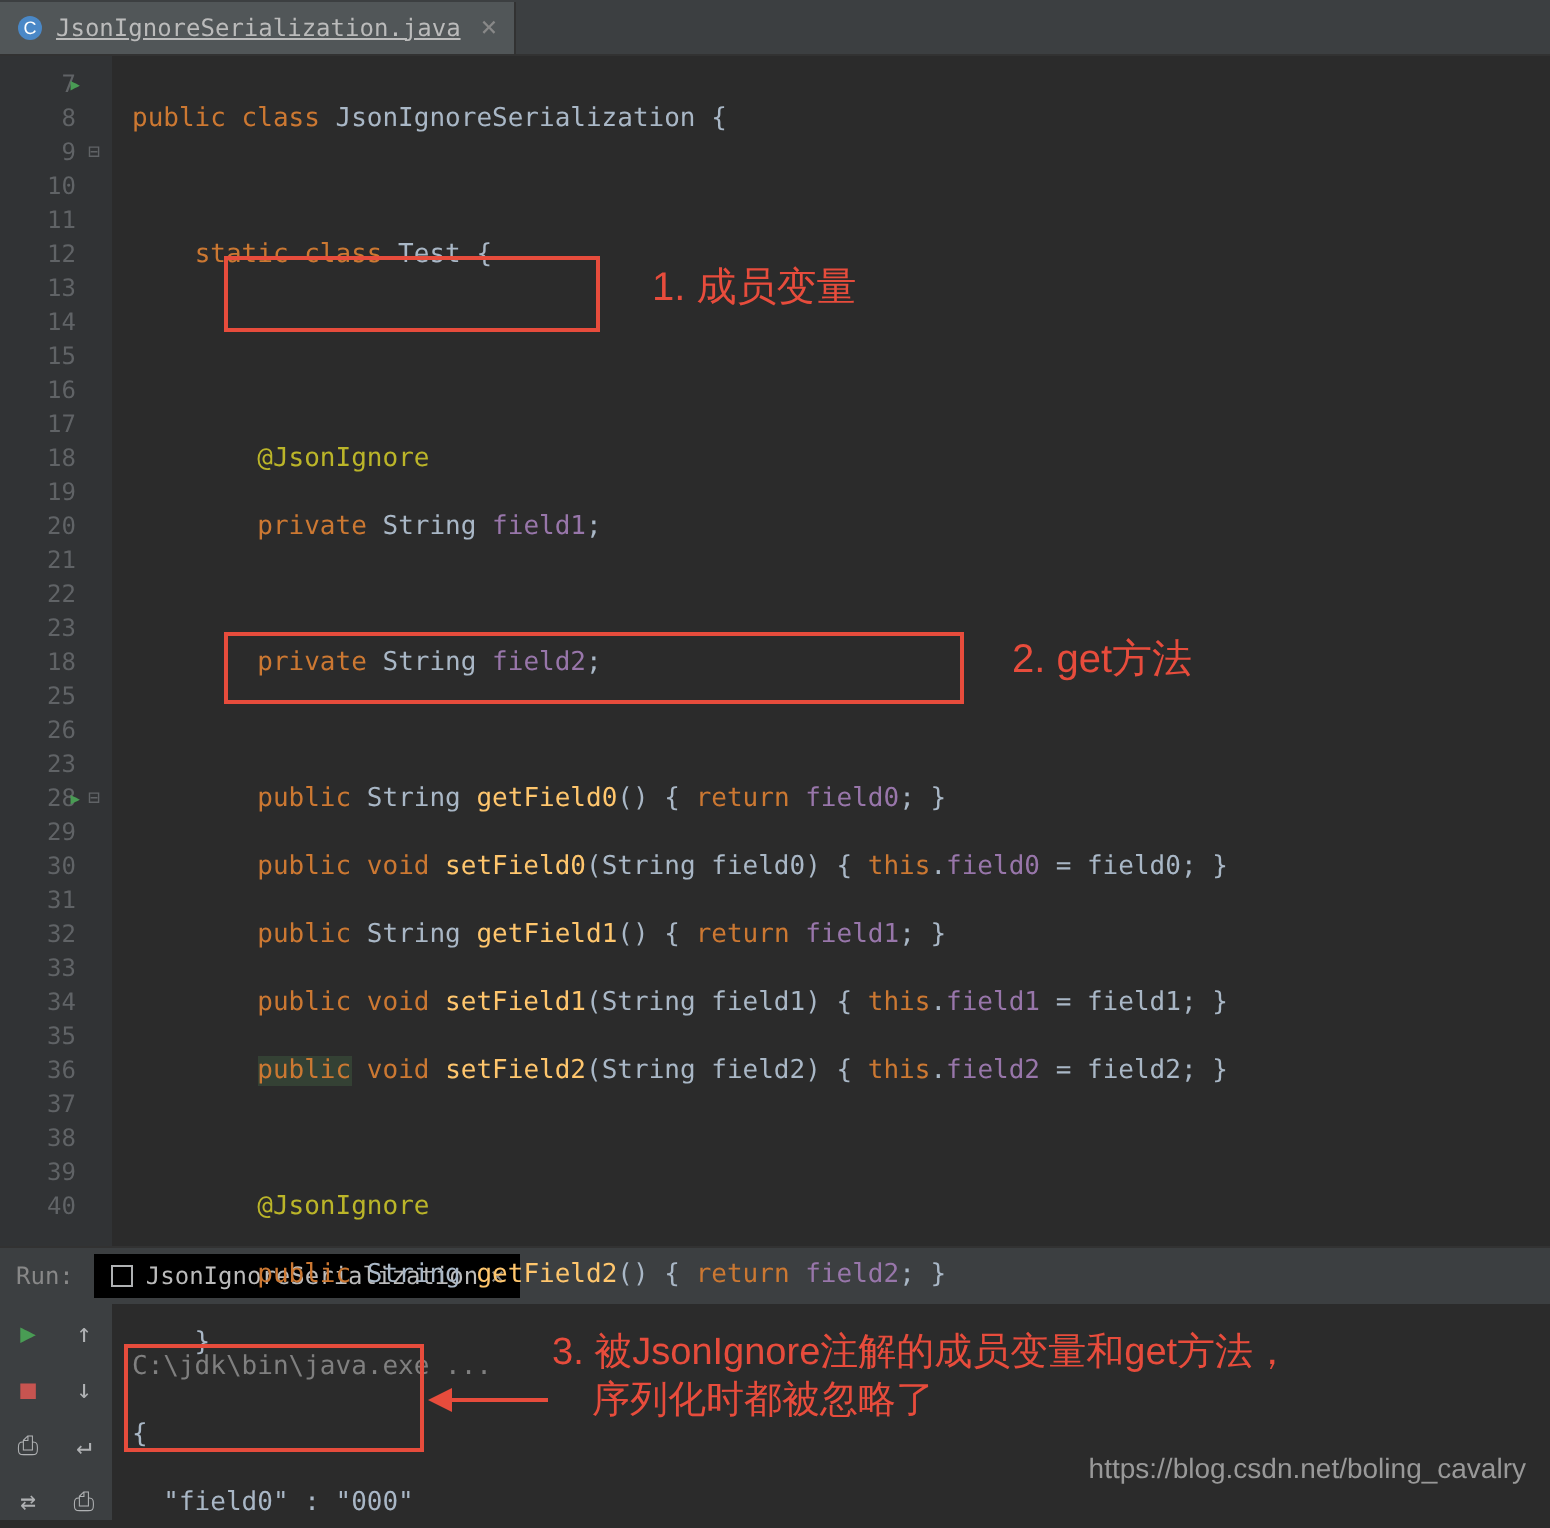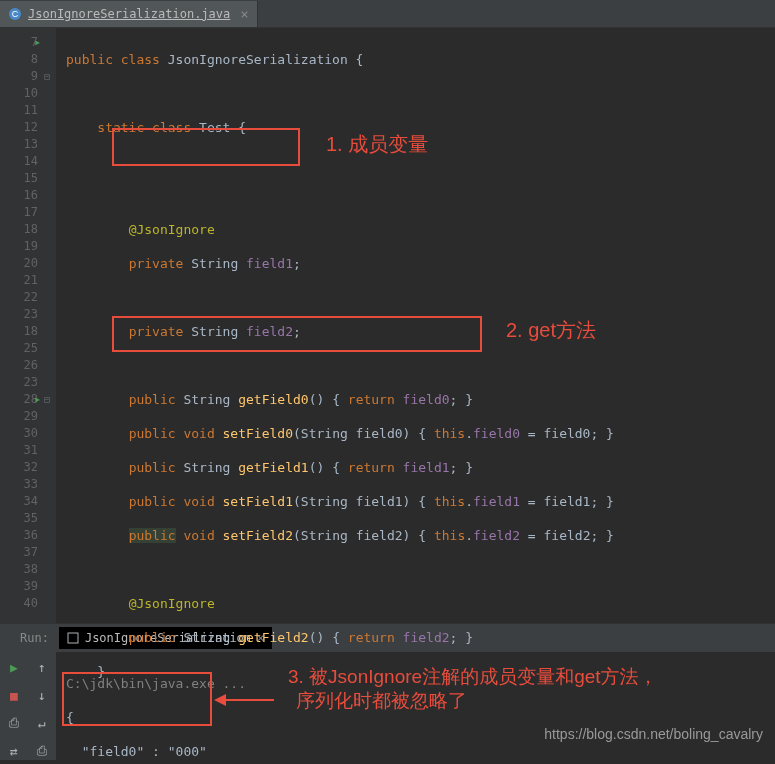--- a/index.html
+++ b/index.html
@@ -86,21 +86,21 @@
 }
 .run-panel {
   border-top: 1px solid #323232;
   background: #2b2b2b;
 }
 .run-header {
   background: #3c3f41;
   height: 28px;
   display: flex;
   align-items: center;
-  padding-left: 20px;
+  padding-left: 8px;
   gap: 10px;
   font-size: 12px;
   color: #bbbbbb;
 }
 .run-label { color: #888; }
 .run-tab {
   background: #000000;
   padding: 4px 8px;
   display: flex;
   align-items: center;
@@ -292,19 +292,19 @@
 <div>  "field0" : "000"</div>
 
 
 
 
       <div class="box-red" style="left:6px; top:20px; width:150px; height:54px;"></div>
       <svg class="arrow-right" style="left:158px; top:38px;" width="60" height="20">
         <line x1="60" y1="10" x2="10" y2="10" stroke="#e74c3c" stroke-width="2"></line>
         <polygon points="0,10 12,4 12,16" fill="#e74c3c"></polygon>
       </svg>
-      <div class="annotation-text" style="left:232px; top:16px; font-size:19px;">3. 被JsonIgnore注解的成员变量和get方法，</div>
+      <div class="annotation-text" style="left:220px; top:16px; font-size:19px;">3. 被JsonIgnore注解的成员变量和get方法，</div>
       <div class="annotation-text" style="left:240px; top:40px; font-size:19px;text-align:right;">序列化时都被忽略了</div>
     </div>
   </div>
 </div>
 
 <div class="watermark">https://blog.csdn.net/boling_cavalry</div>
 
 </body></html>

